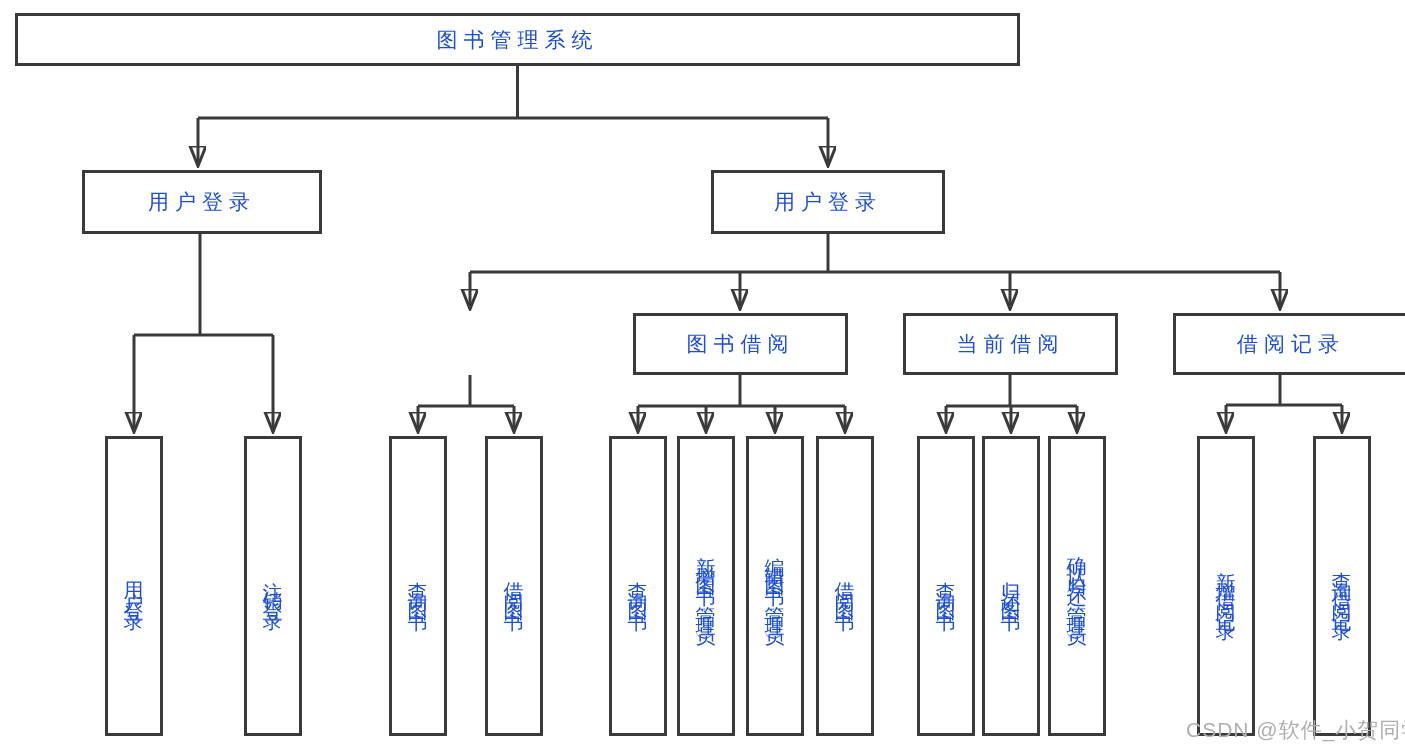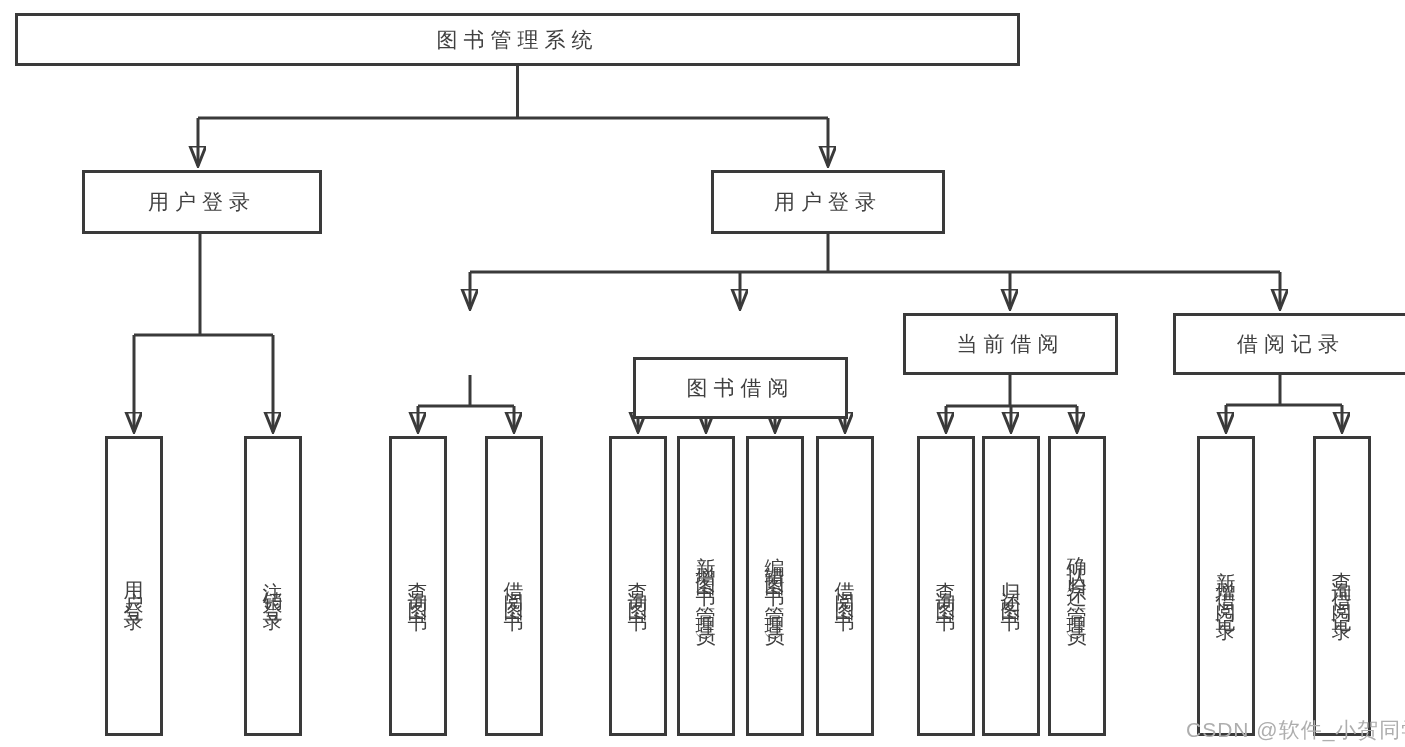--- a/index.html
+++ b/index.html
@@ -24,21 +24,21 @@
   svg.connectors path {
     stroke: #3a3a3a;
     stroke-width: 3;
     fill: none;
   }
   .box {
     position: absolute;
     box-sizing: border-box;
     border: 3px solid #3a3a3a;
     background: #ffffff;
-    color: #404040;
+    color: #1d4ed8;
     display: flex;
     align-items: center;
     justify-content: center;
     z-index: 2;
   }
   .hbox {
     font-size: 21px;
     letter-spacing: 6px;
     white-space: nowrap;
   }
@@ -51,21 +51,21 @@
     top: 436px;
     width: 58px;
     height: 300px;
     white-space: nowrap;
   }
   
   .n-root { left: 15px;  top: 13px;  width: 1005px; height: 53px; }
   .n-l2a  { left: 82px;  top: 170px; width: 240px;  height: 64px; }
   .n-l2b  { left: 711px; top: 170px; width: 234px;  height: 64px; }
   .n-l3a  { left: 363px; top: 313px; width: 215px;  height: 62px; }
-  .n-l3b  { left: 633px; top: 313px; width: 215px;  height: 62px; margin-top: 44px; }
+  .n-l3b  { left: 633px; top: 313px; width: 215px;  height: 62px; }
   .n-l3c  { left: 903px; top: 313px; width: 215px;  height: 62px; justify-content: center; }
   .n-l3d  { left: 1173px;top: 313px; width: 236px;  height: 62px; align-items: center; }
   .n-lf1  { left: 105px; }
   .n-lf2  { left: 244px; }
   .n-lf3  { left: 389px; }
   .n-lf4  { left: 485px; }
   .n-lf5  { left: 609px; }
   .n-lf6  { left: 677px; }
   .n-lf7  { left: 746px; }
   .n-lf8  { left: 816px; }

